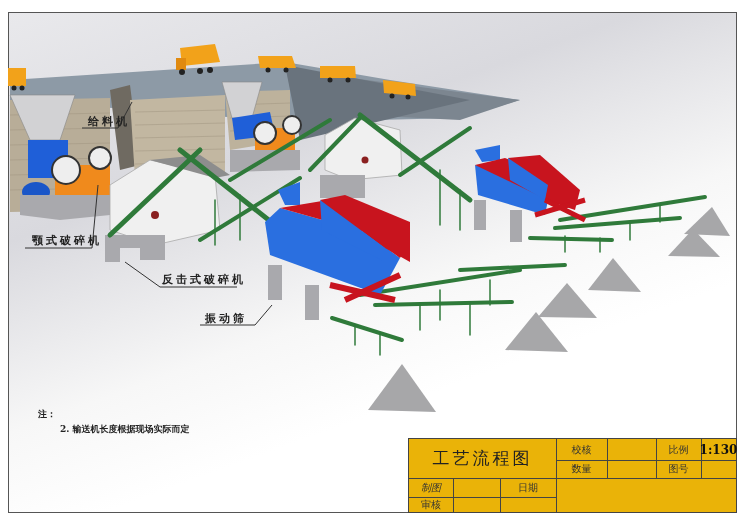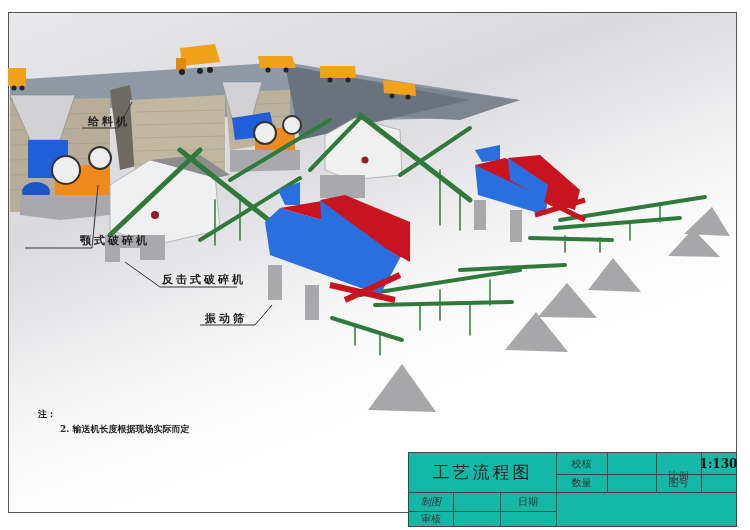--- a/index.html
+++ b/index.html
@@ -9,21 +9,21 @@
   .frame { position:absolute; left:8px; top:12px; width:729px; height:501px;
            border:1.5px solid #555; box-sizing:border-box;
            background:linear-gradient(160deg,#e9e9ec 0%,#d9d9de 30%,#f7f7f7 55%,#ffffff 70%); }
   .label { position:absolute; font-size:11px; font-weight:bold; color:#222;
            letter-spacing:3px; white-space:nowrap; font-family:Liberation Mono, monospace; }
   .notes { position:absolute; left:38px; top:407px; font-size:9px; color:#222;
            line-height:15px; font-weight:bold; }
   .notes .row { display:flex; }
   .notes .pre { width:22px; }
   .tb { position:absolute; left:408px; top:438px; width:329px; height:75px;
-        background:#14b8a6; border:1.5px solid #444; box-sizing:border-box;margin-top:14px; }
+        background:#eab308; border:1.5px solid #444; box-sizing:border-box; }
   .tb .cell { position:absolute; box-sizing:border-box; font-size:10px; color:#333;
               display:flex; align-items:center; justify-content:center; }
   .tb .vl { position:absolute; width:1px; background:#444; }
   .tb .hl { position:absolute; height:1px; background:#444; }
   .tb .title { font-size:17px; letter-spacing:3px; color:#222; }
   .tb .scale { font-weight:bold; font-size:12px; color:#111; }
 </style>
 </head>
 <body>
 
@@ -190,21 +190,21 @@
   <g stroke="#333" stroke-width="1" fill="none">
     <polyline points="82,128 118,128 132,102"></polyline>
     <polyline points="25,248 92,248 98,185"></polyline>
     <polyline points="160,287 237,287"></polyline>
     <line x1="160" y1="287" x2="125" y2="262"></line>
     <polyline points="200,325 255,325 272,305"></polyline>
   </g>
 </svg>
 
 <div class="label" style="left:88px;top:114px;">给料机</div>
-<div class="label" style="left:32px;top:233px;margin-left:48px;">颚式破碎机</div>
+<div class="label" style="left:32px;top:233px;">颚式破碎机</div>
 <div class="label" style="left:162px;top:272px;">反击式破碎机</div>
 <div class="label" style="left:205px;top:311px;">振动筛</div>
 
 <div class="notes">
   <div class="row">
     <span class="pre">注：</span>
   </div>
   <div class="row">
     <span class="pre"></span>
     <span>2. 输送机长度根据现场实际而定</span>
@@ -221,21 +221,21 @@
   <div class="hl" style="left:147px;top:21px;width:180px;"></div>
   <div class="hl" style="left:147px;top:39px;width:180px;"></div>
   <div class="vl" style="left:198px;top:0;height:39px;"></div>
   <div class="vl" style="left:247px;top:0;height:39px;"></div>
   <div class="vl" style="left:292px;top:0;height:39px;"></div>
 
   <div class="cell title" style="left:0;top:0;width:147px;height:39px;">工艺流程图</div>
 
   <div class="cell" style="left:147px;top:0;width:51px;height:21px;text-align:right;">校核</div>
   <div class="cell" style="left:198px;top:0;width:49px;height:21px;"></div>
-  <div class="cell" style="left:247px;top:12px;width:45px;height:21px;">比例</div>
+  <div class="cell" style="left:247px;top:0;width:45px;height:21px;">比例</div>
   <div class="cell scale" style="left:292px;top:0;width:35px;height:21px;">1:130</div>
 
   <div class="cell" style="left:147px;top:21px;width:51px;height:18px;font-family:Liberation Serif, serif;">数量</div>
   <div class="cell" style="left:198px;top:21px;width:49px;height:18px;"></div>
   <div class="cell" style="left:247px;top:21px;width:45px;height:18px;">图号</div>
   <div class="cell" style="left:292px;top:21px;width:35px;height:18px;"></div>
 
   <div class="cell" style="left:0;top:39px;width:44px;height:19px;font-style:italic;">制图</div>
   <div class="cell" style="left:44px;top:39px;width:47px;height:19px;"></div>
   <div class="cell" style="left:91px;top:39px;width:56px;height:19px;">日期</div>

